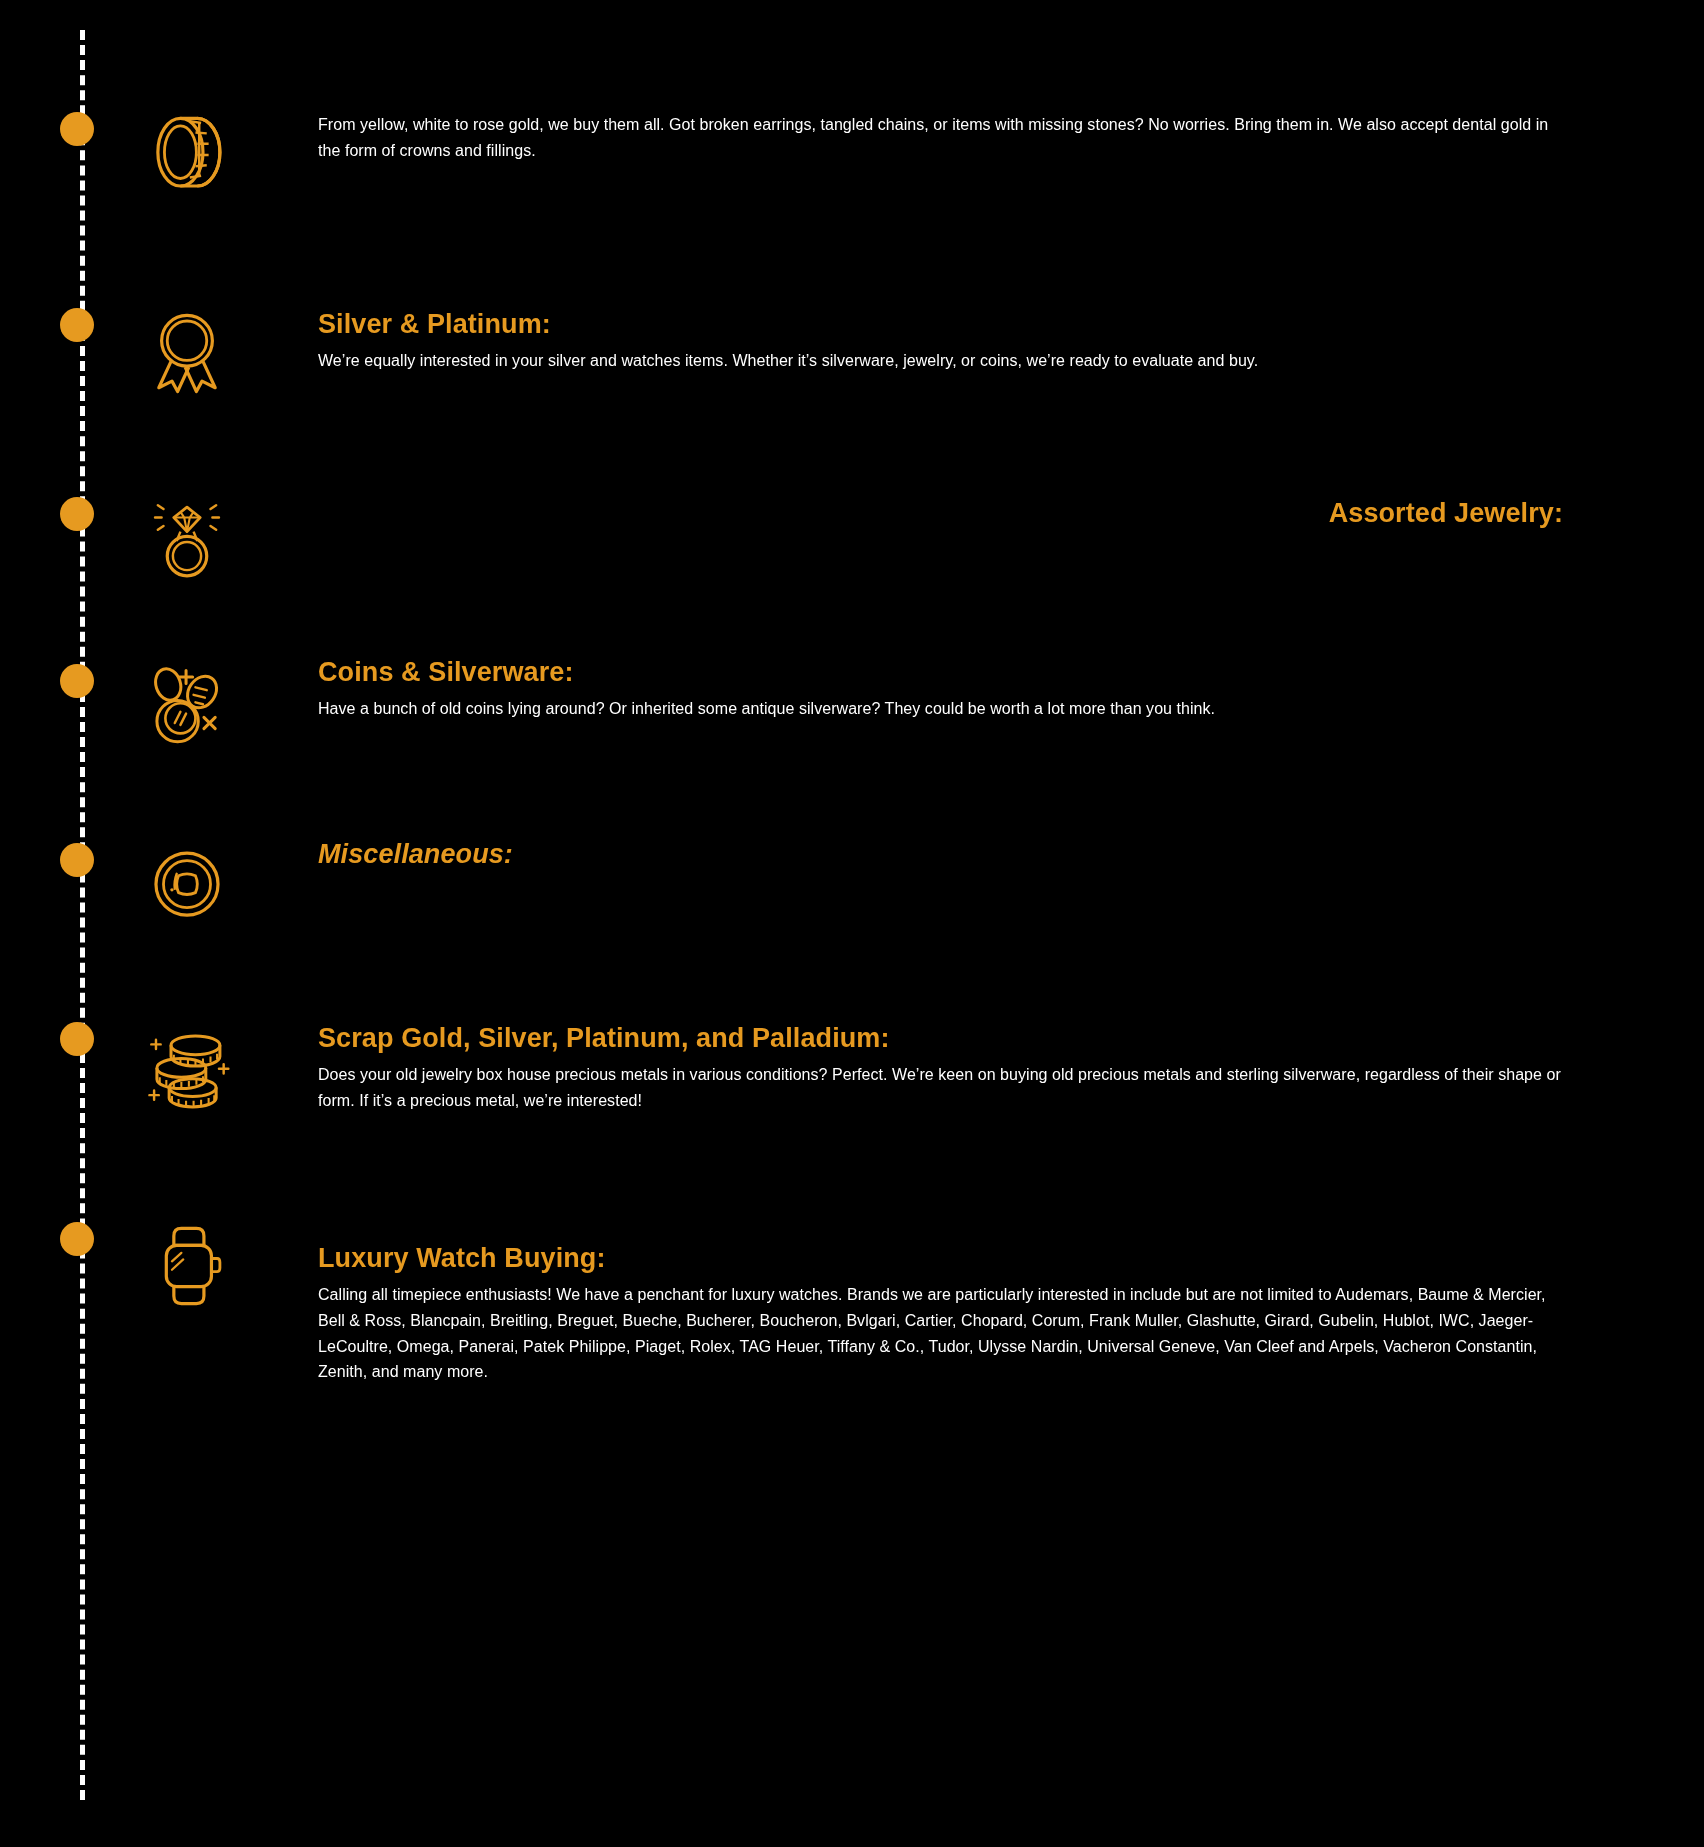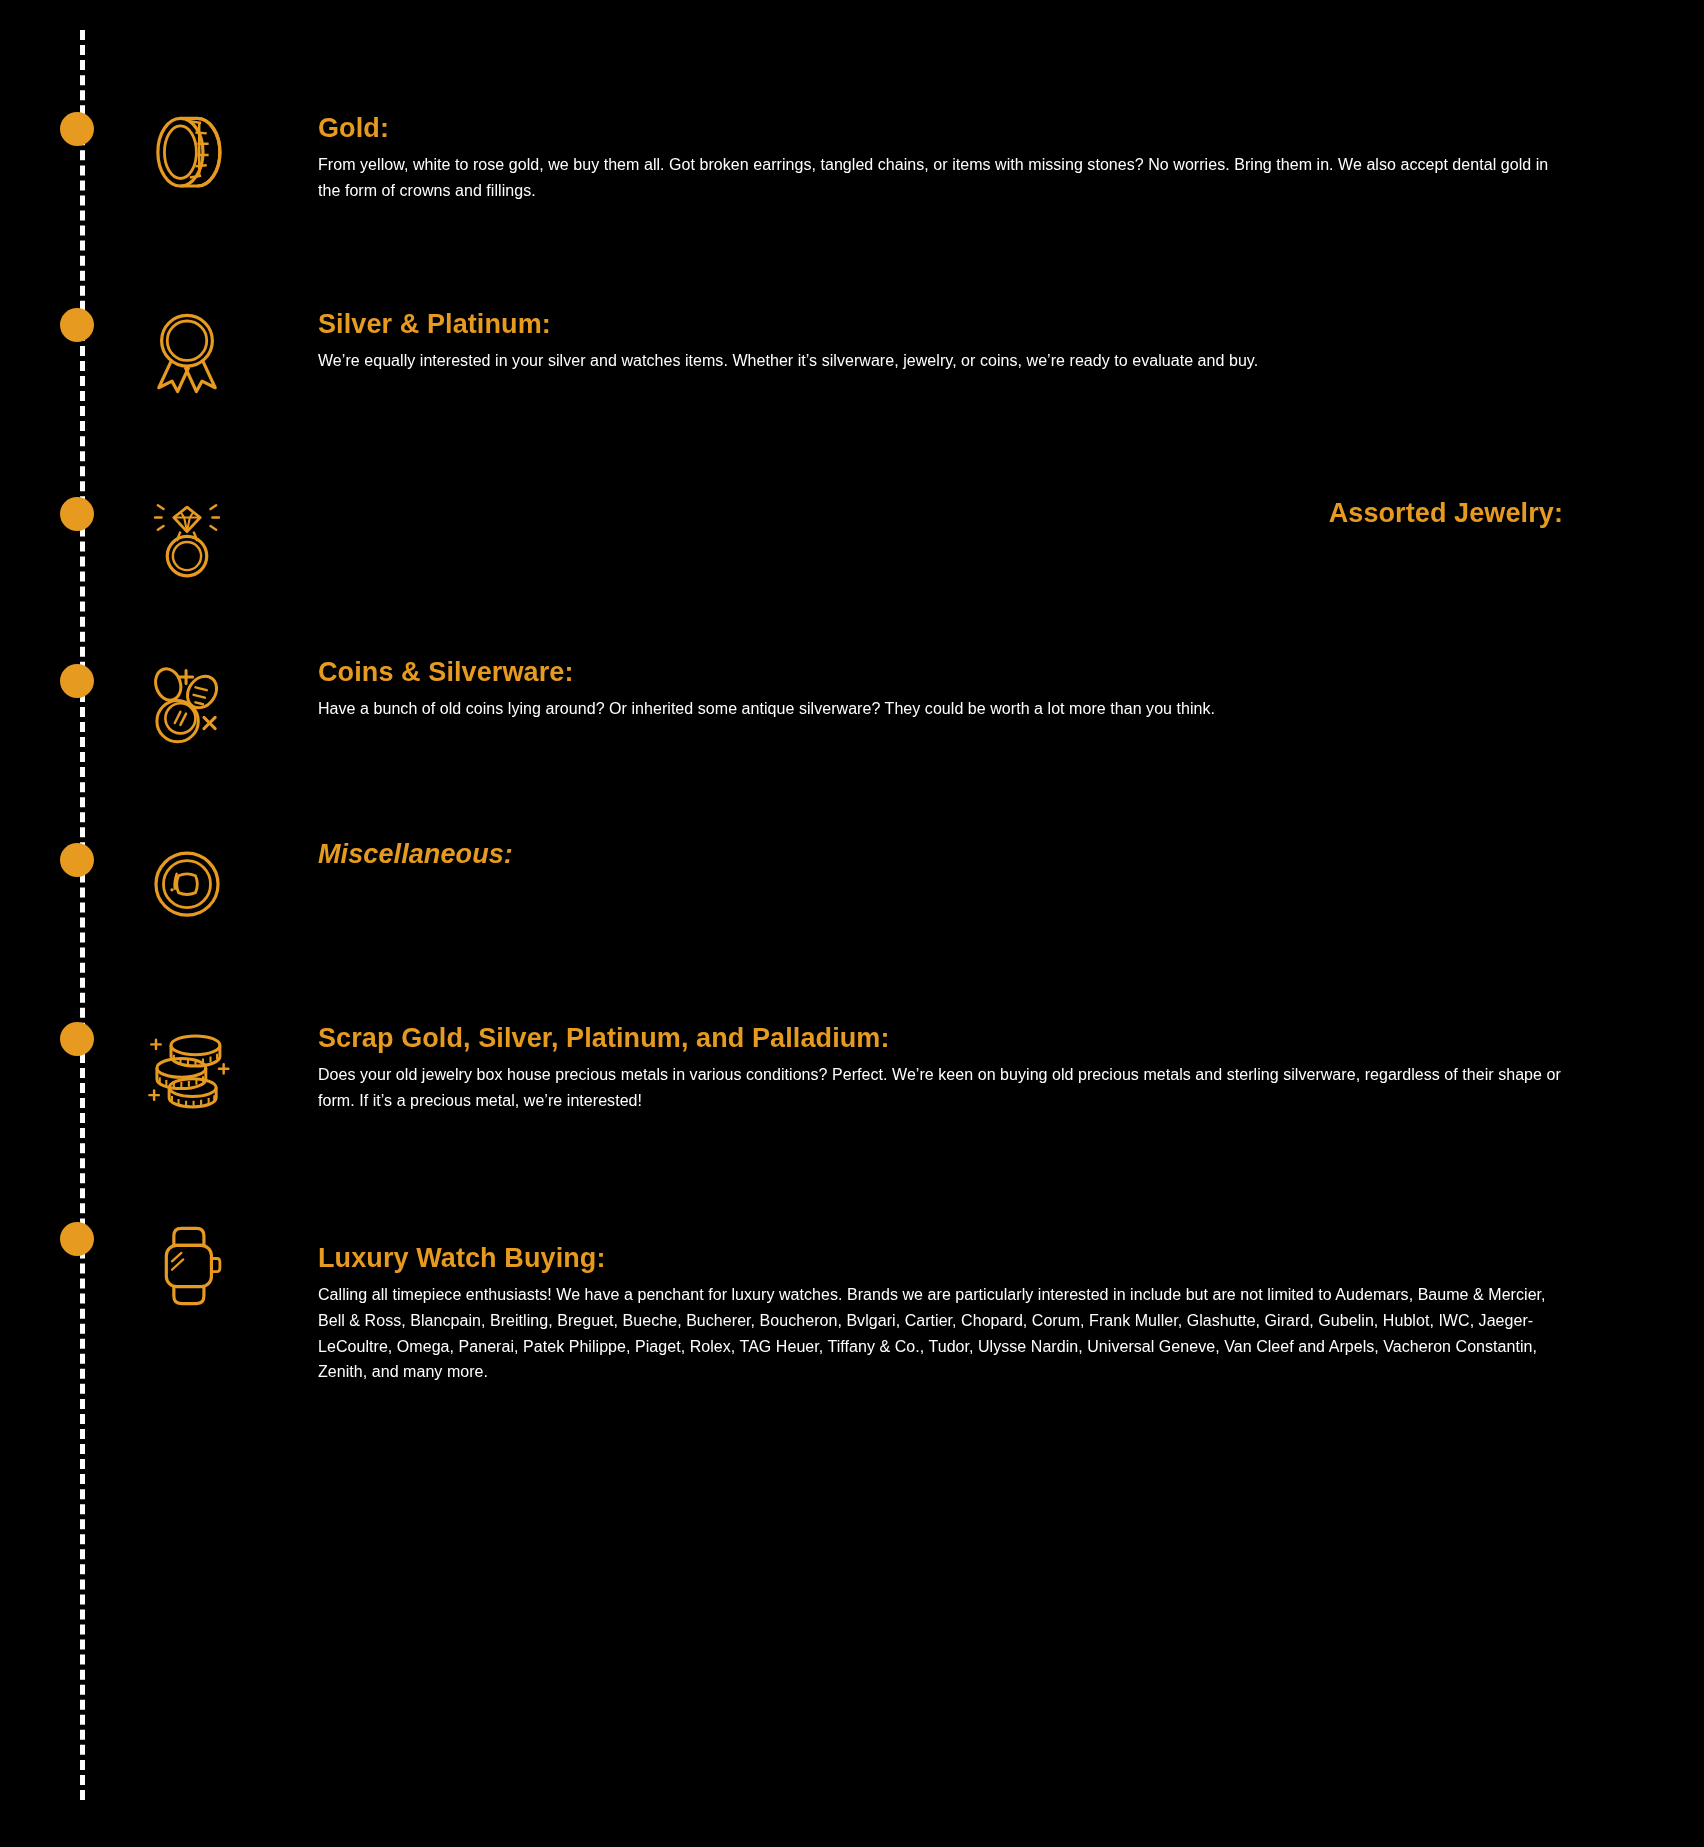--- a/index.html
+++ b/index.html
@@ -92,21 +92,20 @@
 
 <div id="items">
     <div class="timeline-item">
       <span class="dot" style="top: 112px;"></span>
       <span class="icon-wrap" style="top: 108px;">
         <svg viewBox="0 0 94 100">
           <use href="#ic-gold-coin-icon"></use>
         </svg>
       </span>
       <div class="item-body" style="top: 112px;">
-        <h3 class="item-title">Gold:</h3>
         <p class="item-desc">From yellow, white to rose gold, we buy them all. Got broken earrings, tangled chains, or items with missing stones? No worries. Bring them in. We also accept dental gold in the form of crowns and fillings.</p>
       </div>
     </div>
     <div class="timeline-item">
       <span class="dot" style="top: 308px;"></span>
       <span class="icon-wrap" style="top: 305px;">
         <svg viewBox="0 0 94 100">
           <use href="#ic-medal-ribbon-icon"></use>
         </svg>
       </span>

